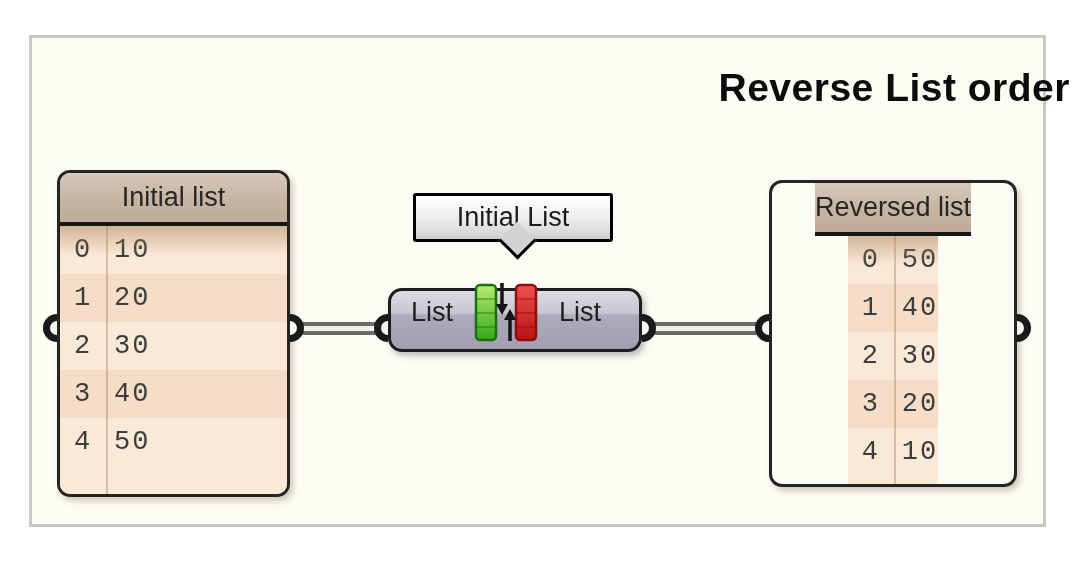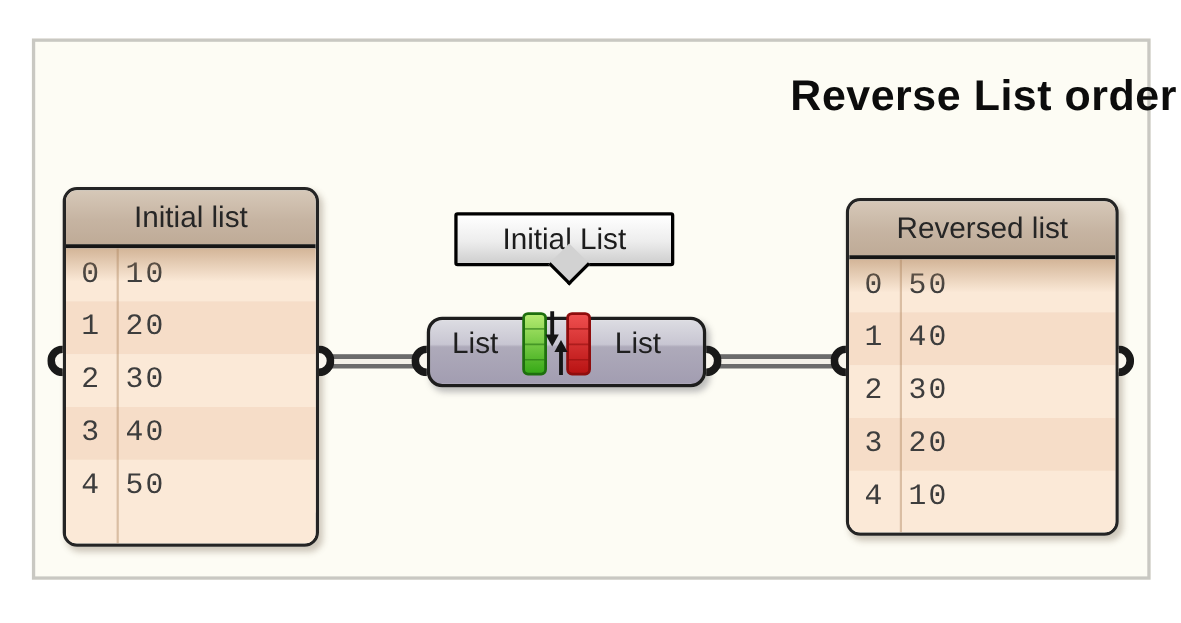--- a/index.html
+++ b/index.html
@@ -97,21 +97,21 @@
       <span class="idx">3</span>
       <span class="val">40</span>
     </div>
     <div class="prow">
       <span class="idx">4</span>
       <span class="val">50</span>
     </div>
   </div>
 </div>
 
-<div class="panel" style="left:769px; top:180px; width:248px; height:307px;">
+<div class="panel" style="left:769px; top:180px; width:248px; height:307px;align-items:center;">
   <div class="panel-header">
     <span>Reversed list</span>
   </div>
   <div class="panel-body">
     <div class="colsep"></div>
     <div class="prow">
       <span class="idx">0</span>
       <span class="val">50</span>
     </div>
     <div class="prow">

